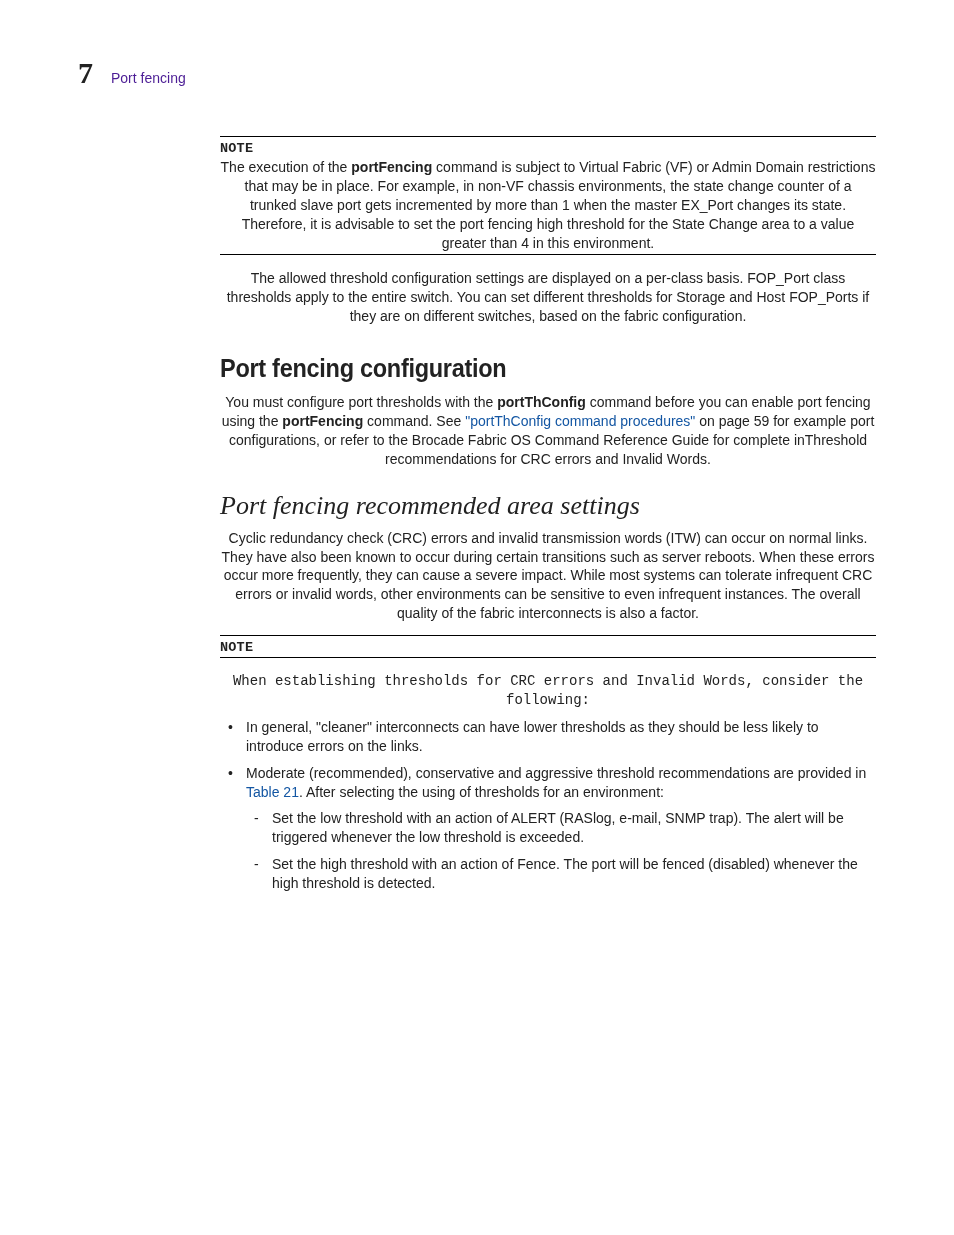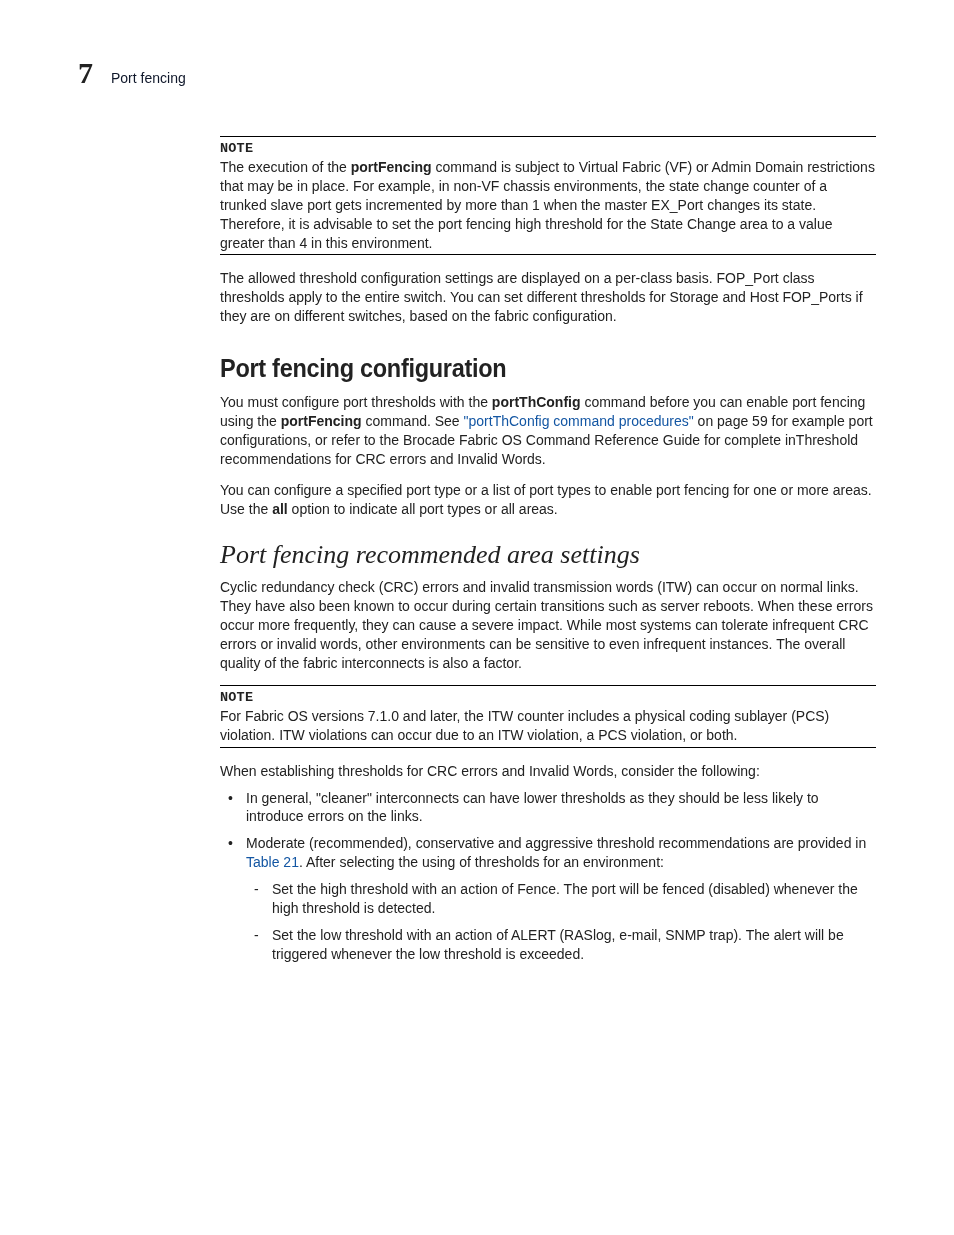--- a/index.html
+++ b/index.html
@@ -21,40 +21,41 @@
     margin-bottom: 46px;
   }
   .chap-num {
     font-family: "Times New Roman", Times, serif;
     font-size: 30px;
     font-weight: 600;
     margin-right: 18px;
   }
   .chap-title {
     font-size: 14px;
-    color: #0f172a;
+    color: #4c1d95;
   }
   .content {
     margin-left: 142px;
   }
   .rule {
     border: 0;
     border-top: 1px solid #000;
     margin: 2px 0 4px 0;
   }
   .note-label {
     font-weight: bold;
     font-size: 13.5px;
     font-family: Liberation Mono, monospace;
     letter-spacing: 0.2px;
   }
   .para {
     font-size: 14px;
     line-height: 1.35;
     margin: 6px 0 12px 0;
+    text-align: center;
   }
   .h2 {
     font-family: Arial, sans-serif;
     font-stretch: condensed;
     font-size: 25px;
     font-weight: 600;
     margin: 28px 0 10px 0;
     letter-spacing: -0.3px;
     transform: scaleX(0.94);
     transform-origin: left;
@@ -127,49 +128,45 @@
     </div>
 
     <div class="para">The allowed threshold configuration settings are displayed on a per-class basis. FOP_Port class thresholds apply to the entire switch. You can set different thresholds for Storage and Host FOP_Ports if they are on different switches, based on the fabric configuration.</div>
 
     <div class="h2">Port fencing configuration</div>
 
     <div class="para">
       <span>You must configure port thresholds with the </span><span class="bold">portThConfig</span><span> command before you can enable port fencing using the </span><span class="bold">portFencing</span><span> command. See </span><span class="link">"portThConfig command procedures"</span><span> on page 59 for example port configurations, or refer to the </span><span class="italic">Brocade Fabric OS Command Reference Guide</span><span> for complete inThreshold recommendations for CRC errors and Invalid Words.</span>
     </div>
 
-    <div class="para">
-      <span>You can configure a specified port type or a list of port types to enable port fencing for one or more areas. Use the </span><span class="bold">all</span><span> option to indicate all port types or all areas.</span>
-    </div>
 
     <div class="h3">Port fencing recommended area settings</div>
 
     <div class="para">Cyclic redundancy check (CRC) errors and invalid transmission words (ITW) can occur on normal links. They have also been known to occur during certain transitions such as server reboots. When these errors occur more frequently, they can cause a severe impact. While most systems can tolerate infrequent CRC errors or invalid words, other environments can be sensitive to even infrequent instances. The overall quality of the fabric interconnects is also a factor.</div>
 
     <div class="note-block">
       <hr class="rule">
       <div class="note-label">NOTE</div>
-      <div class="para" style="margin-top:2px;margin-bottom:2px;">For Fabric OS versions 7.1.0 and later, the ITW counter includes a physical coding sublayer (PCS) violation. ITW violations can occur due to an ITW violation, a PCS violation, or both.</div>
       <hr class="rule">
     </div>
 
-    <div class="para" style="margin-bottom:4px;">When establishing thresholds for CRC errors and Invalid Words, consider the following:</div>
+    <div class="para" style="margin-bottom:4px;font-family:Liberation Mono, monospace;">When establishing thresholds for CRC errors and Invalid Words, consider the following:</div>
 
     <ul class="bullets">
       <li>
         <span>In general, "cleaner" interconnects can have lower thresholds as they should be less likely to introduce errors on the links.</span>
       </li>
       <li>
         <span>Moderate (recommended), conservative and aggressive threshold recommendations are provided in </span><span class="link">Table 21</span><span>. After selecting the using of thresholds for an environment:</span>
         <ul class="dashes">
           <li>
-            <span>Set the high threshold with an action of Fence. The port will be fenced (disabled) whenever the high threshold is detected.</span>
+            <span>Set the low threshold with an action of ALERT (RASlog, e-mail, SNMP trap). The alert will be triggered whenever the low threshold is exceeded.</span>
           </li>
           <li>
-            <span>Set the low threshold with an action of ALERT (RASlog, e-mail, SNMP trap). The alert will be triggered whenever the low threshold is exceeded.</span>
+            <span>Set the high threshold with an action of Fence. The port will be fenced (disabled) whenever the high threshold is detected.</span>
           </li>
         </ul>
       </li>
     </ul>
 
 
   </div>
 </div>
 
 </body></html>

